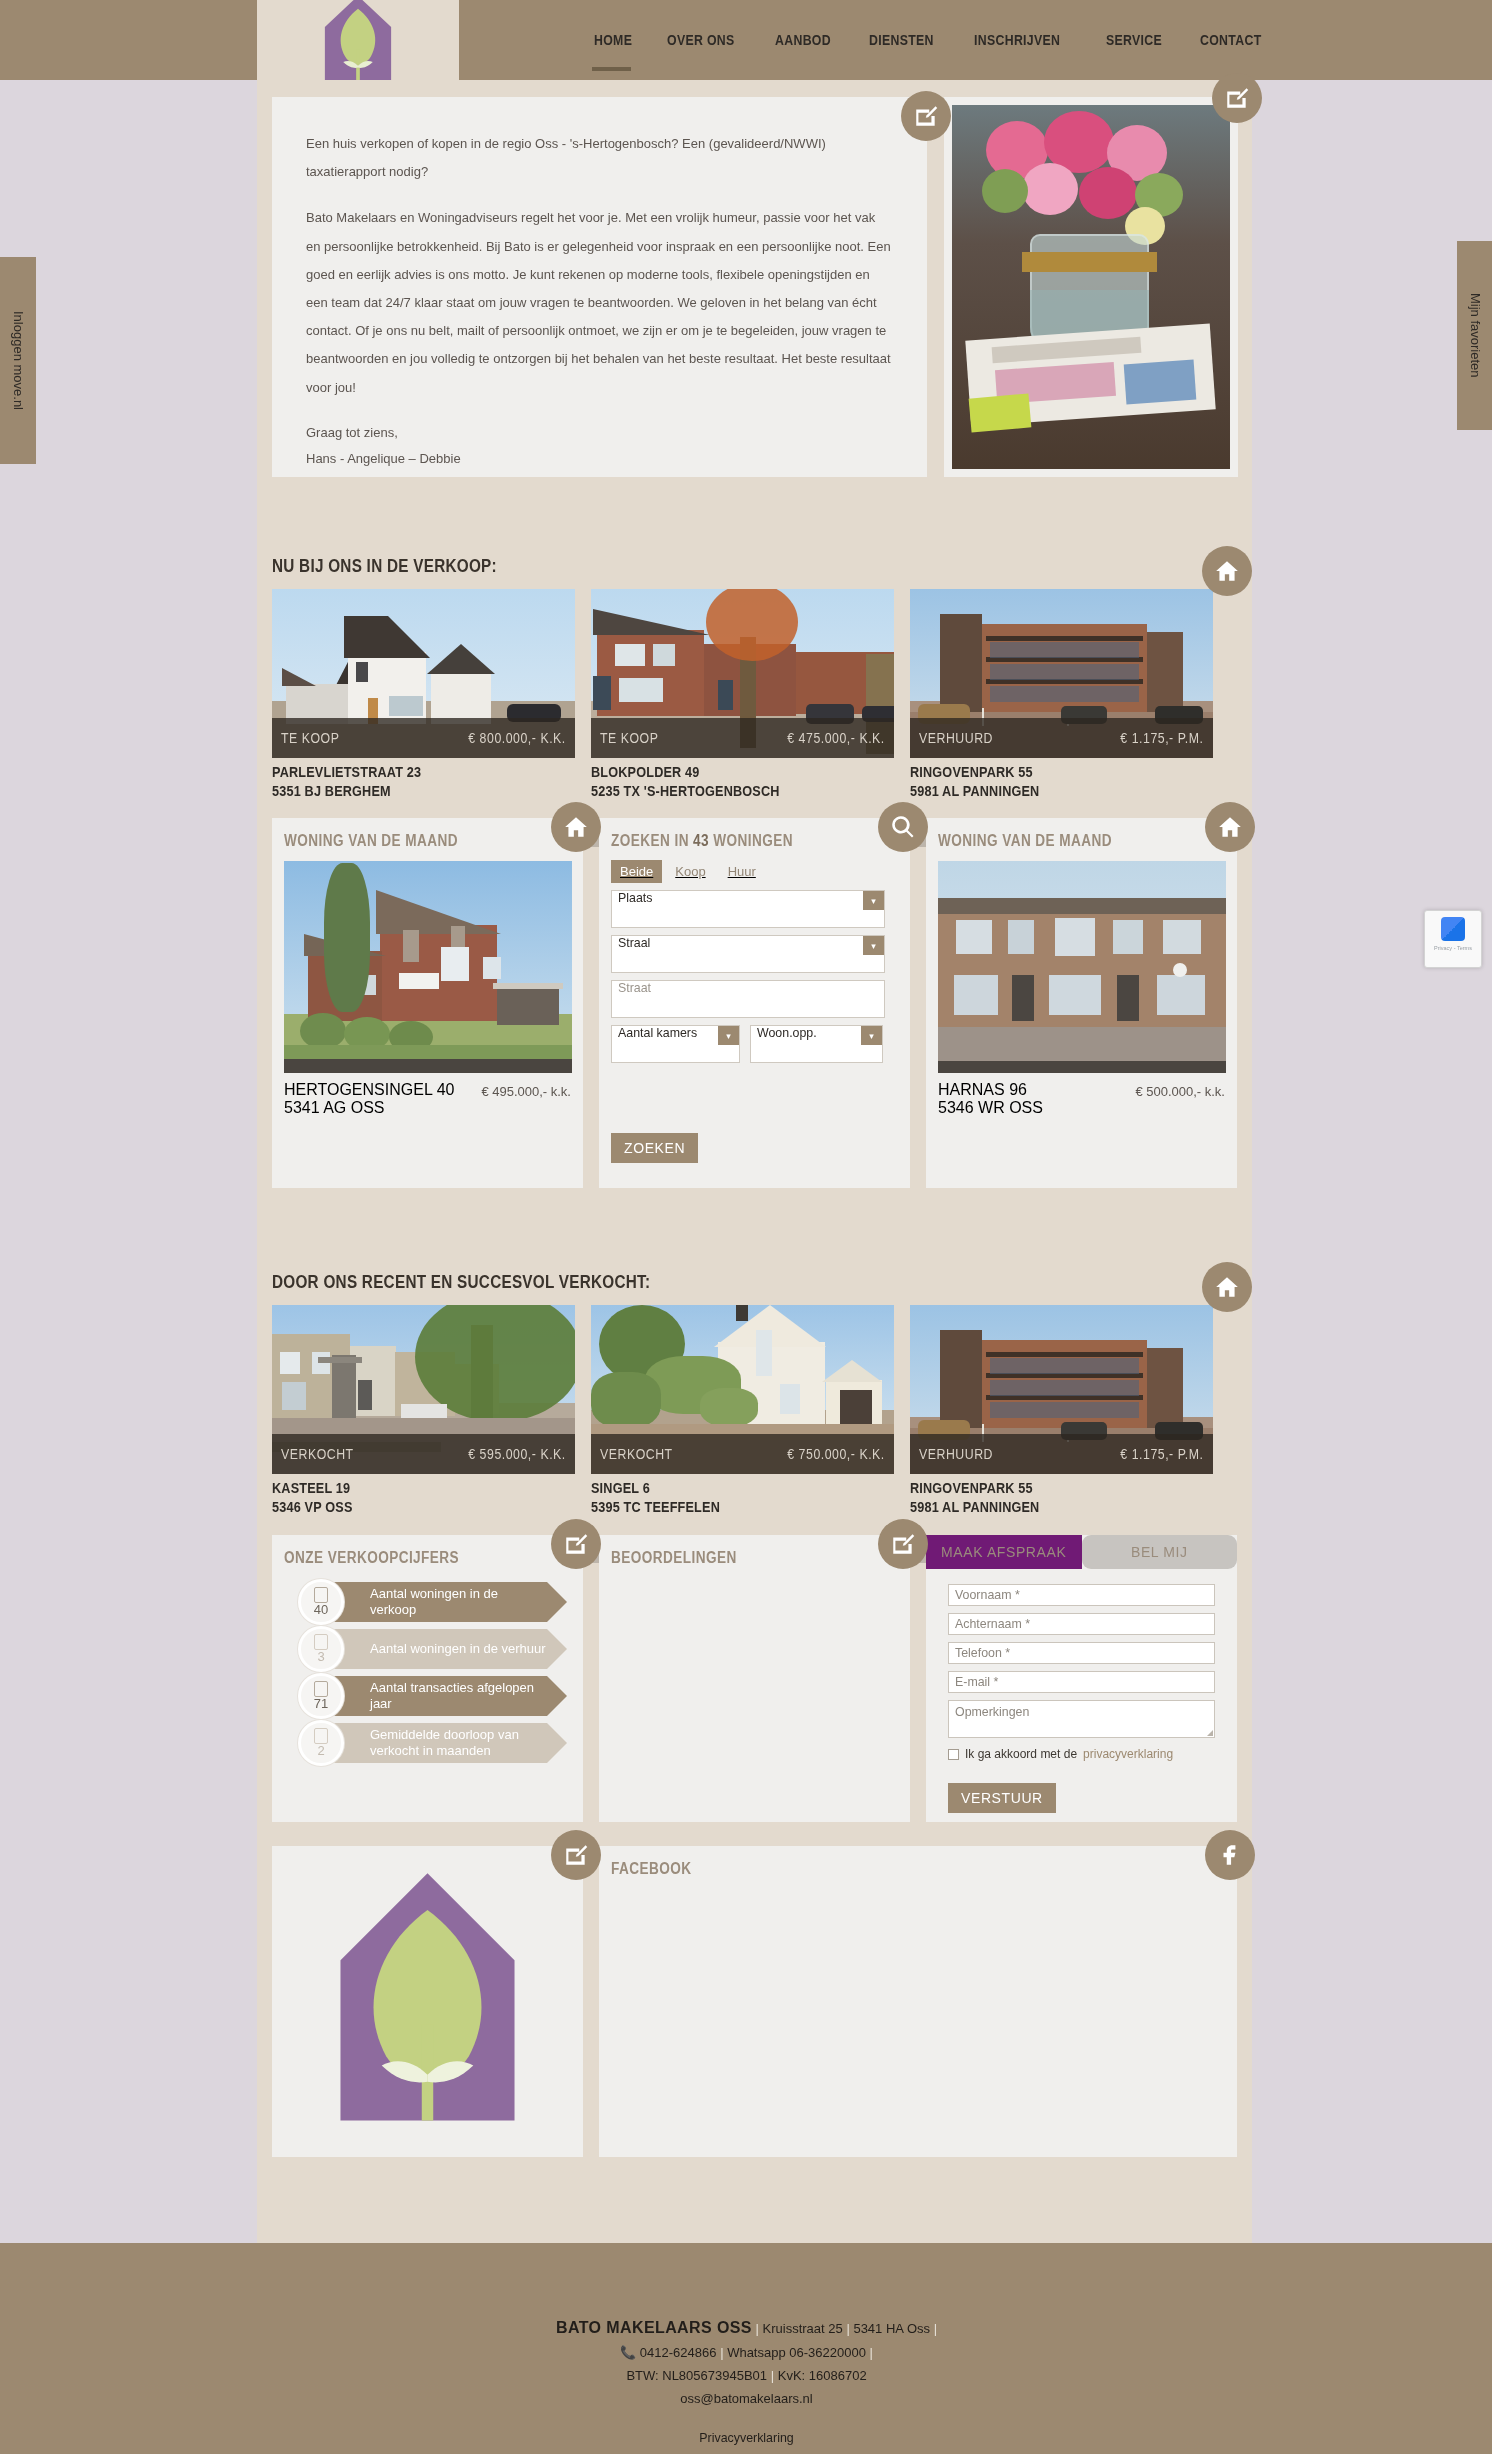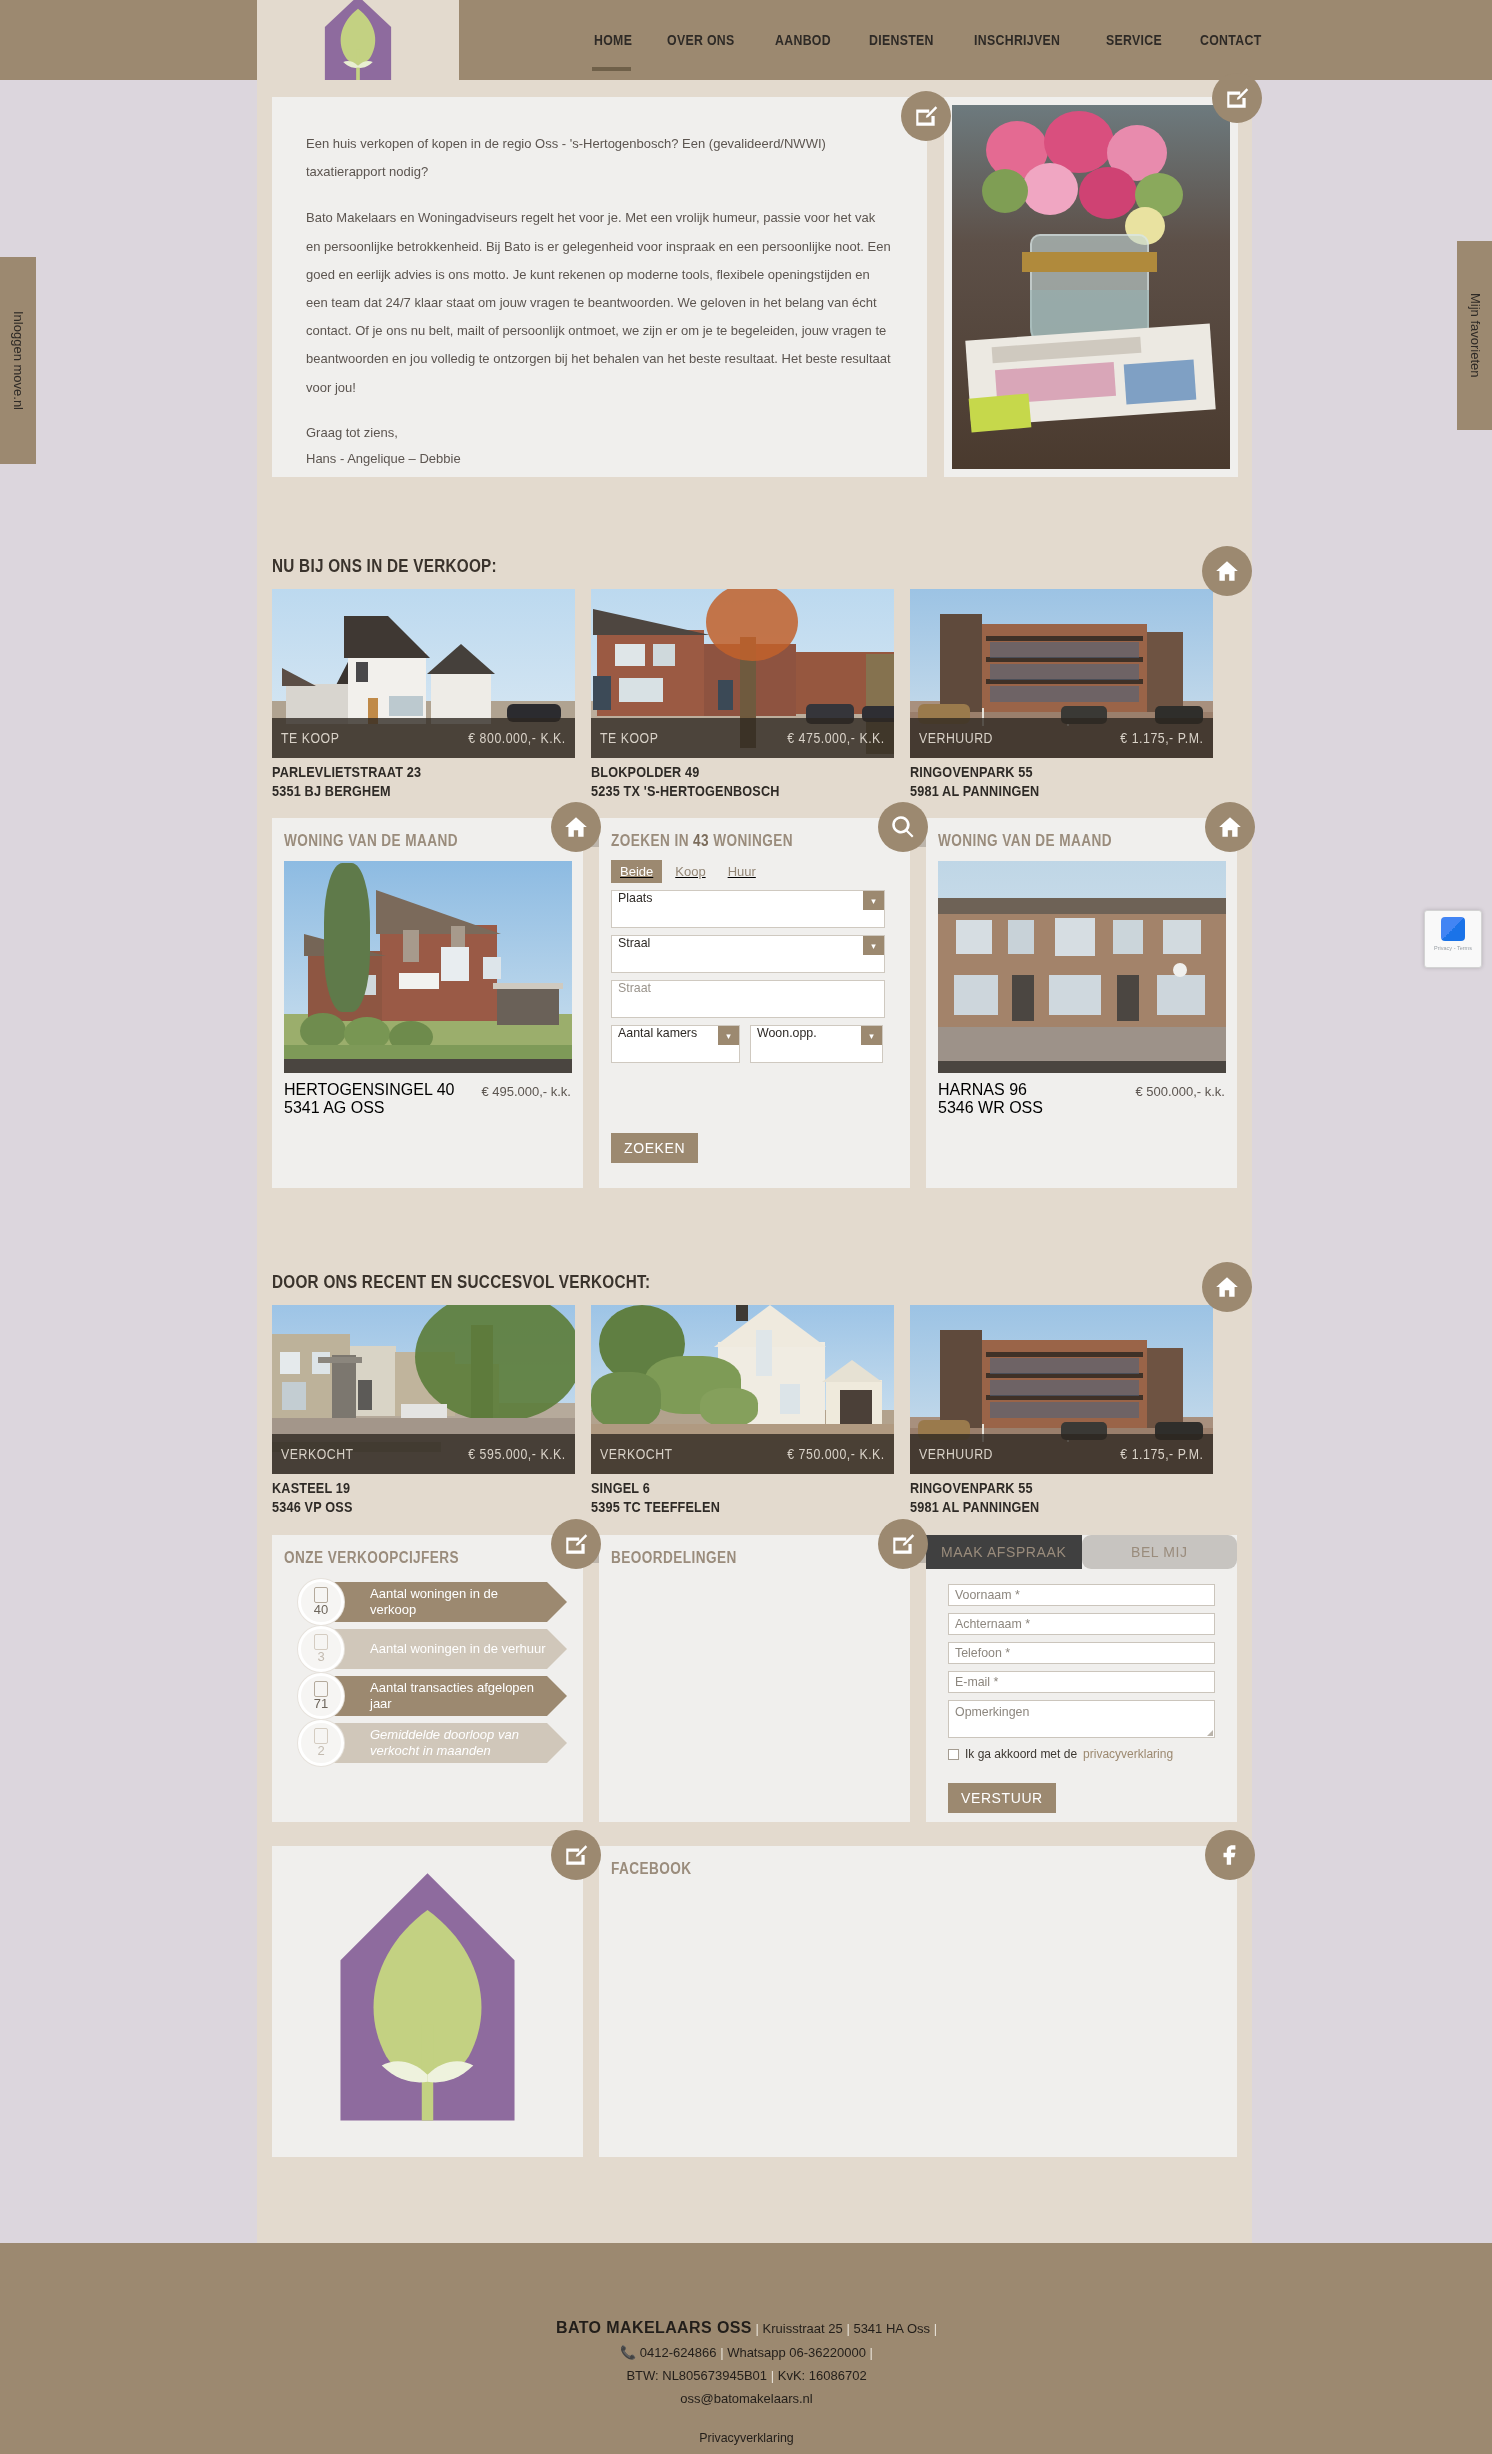--- a/index.html
+++ b/index.html
@@ -101,21 +101,21 @@
   .stat .circ { position: absolute; left: 14px; top: 0; width: 46px; height: 46px; border-radius: 50%;
       background: #f6f5f3; border: 3px solid #fff; display: flex; flex-direction: column;
       align-items: center; justify-content: center; z-index: 3; box-shadow: 0 0 0 1px #e6e2dc; }
   .stat .circ i { display: block; width: 14px; height: 16px; border: 1.6px solid #b4aa9c; border-radius: 2px; }
   .stat .circ b { font-weight: 400; font-size: 13px; color: #6e665c; margin-top: -1px; }
   .stat.lite .circ b, .stat.lite .circ i { color: #c3bbb0; border-color: #d4ccc1; }
 
   
   .ftabs { display: flex; }
   .ftab { flex: 1; text-align: center; padding: 9px 0; font-family: "Liberation Sans Narrow","Liberation Sans", sans-serif;
-          font-size: 14px; letter-spacing: 0.6px; color: #9a8c7c; background: #404040; }
+          font-size: 14px; letter-spacing: 0.6px; color: #9a8c7c; background: #701a75; }
   .ftab.off { background: #c7c4c0; border-radius: 9px; }
   .inp { width: 100%; height: 22px; border: 1px solid #cbc5bc; background: #fff; margin-top: 7px;
          padding-left: 6px; font-size: 12.4px; color: #8d877f; display: flex; align-items: center; }
   .inp.ta { height: 38px; align-items: flex-start; padding-top: 4px; position: relative; }
   .chk { display: flex; align-items: center; gap: 6px; margin-top: 9px; font-size: 12px; color: #3d3832; }
   .chk .box { width: 11px; height: 11px; border: 1px solid #a49c91; background: #fff; }
   .lnk { color: #9c8970; }
 
   
   .sidetab { position: absolute; background: #9c8970; color: #2e2a26; font-size: 13px;
@@ -573,21 +573,21 @@
                     <span>Aantal transacties afgelopen jaar</span>
                   </div>
                   <div class="tip"></div>
                 </div>
               <div class="circ">
                   <i></i>
                   <b>71</b>
                 </div>
             </div>
             <div class="stat lite">
-              <div class="bar" style="width:229px;font-style:italic;">
+              <div class="bar" style="width:229px;">
                   <div class="body">
                     <span>Gemiddelde doorloop van verkocht in maanden</span>
                   </div>
                   <div class="tip"></div>
                 </div>
               <div class="circ">
                   <i></i>
                   <b>2</b>
                 </div>
             </div>

